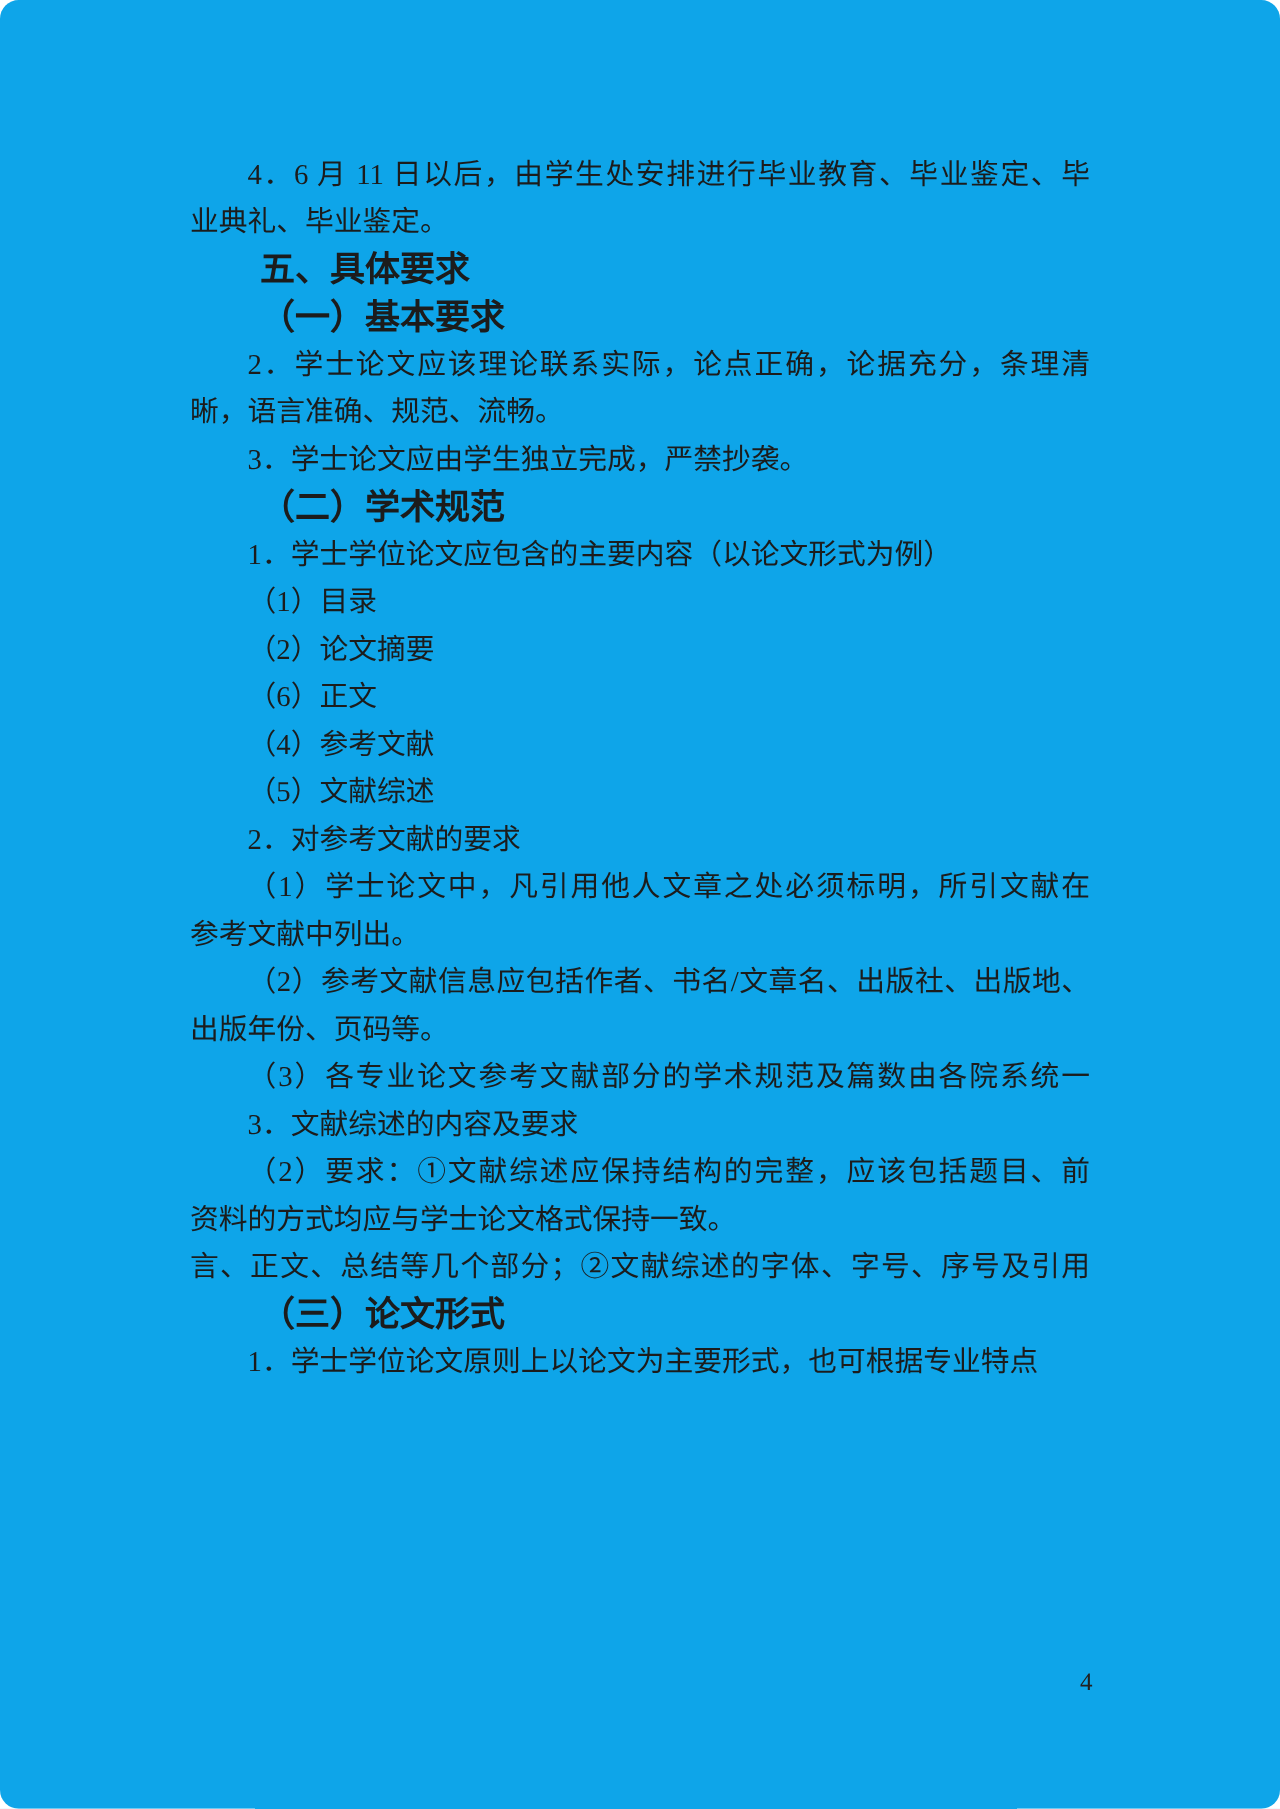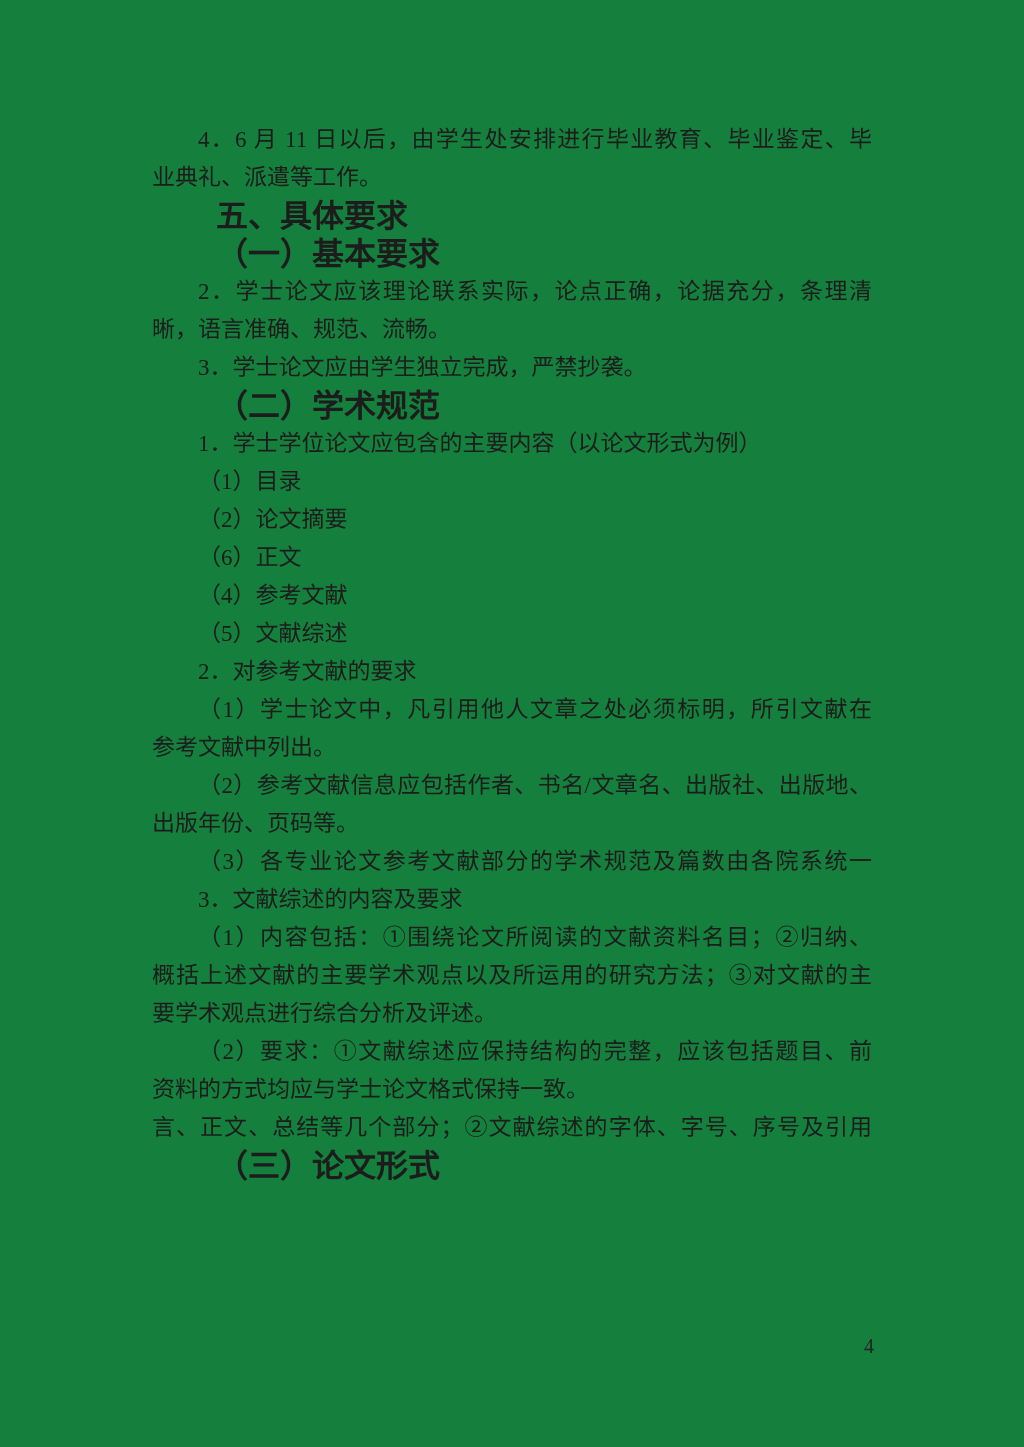--- a/index.html
+++ b/index.html
@@ -5,65 +5,66 @@
   html, body {
     margin: 0;
     padding: 0;
     background: #ffffff;
   }
   .page {
     position: relative;
     width: 1024px;
     height: 1447px;
     margin: 0 auto;
-    background: #15803d;
+    background: #0ea5e9;
     color: #1c1c1c;
     font-family: "Liberation Serif", "DejaVu Serif", serif;
     overflow: hidden;
+    border-radius: 15px;
   }
   .content {
     position: absolute;
     left: 152px;
     top: 121px;
     width: 720px;
   }
   .para { margin: 0; padding: 0; }
   .line {
     line-height: 38px;
     font-size: 23px;
     text-align: justify;
   }
   
   .line.fill { text-align-last: justify; }
   
   .line.indent { text-indent: 2em; }
   .para.heading .line {
     font-family: "Liberation Sans", "DejaVu Sans", sans-serif;
     font-weight: bold;
-    font-size: 32px;
+    font-size: 28px;
     text-indent: 2em;
     text-align: left;
   }
   .footer-page {
     position: absolute;
     top: 1334px;
     right: 150px;
     font-size: 20px;
     line-height: 24px;
     color: #222222;
   }
 </style>
 </head>
 <body>
 
 <main class="page">
   <div class="content" id="doc-body">
       <div class="para body">
         <div class="line indent fill">4．6 月 11 日以后，由学生处安排进行毕业教育、毕业鉴定、毕</div>
-        <div class="line">业典礼、派遣等工作。</div>
+        <div class="line">业典礼、毕业鉴定。</div>
       </div>
       <div class="para heading">
         <div class="line">五、具体要求</div>
       </div>
       <div class="para heading">
         <div class="line">（一）基本要求</div>
       </div>
       <div class="para body">
         <div class="line indent fill">2．学士论文应该理论联系实际，论点正确，论据充分，条理清</div>
         <div class="line">晰，语言准确、规范、流畅。</div>
@@ -103,27 +104,25 @@
         <div class="line indent fill">（2）参考文献信息应包括作者、书名/文章名、出版社、出版地、</div>
         <div class="line">出版年份、页码等。</div>
       </div>
       <div class="para body">
         <div class="line indent fill">（3）各专业论文参考文献部分的学术规范及篇数由各院系统一</div>
       </div>
       <div class="para body">
         <div class="line indent">3．文献综述的内容及要求</div>
       </div>
       <div class="para body">
-        <div class="line indent fill">（1）内容包括：①围绕论文所阅读的文献资料名目；②归纳、</div>
-        <div class="line fill">概括上述文献的主要学术观点以及所运用的研究方法；③对文献的主</div>
-        <div class="line">要学术观点进行综合分析及评述。</div>
-      </div>
-      <div class="para body">
         <div class="line indent fill">（2）要求：①文献综述应保持结构的完整，应该包括题目、前</div>
         <div class="line">资料的方式均应与学士论文格式保持一致。</div>
         <div class="line fill">言、正文、总结等几个部分；②文献综述的字体、字号、序号及引用</div>
       </div>
       <div class="para heading">
         <div class="line">（三）论文形式</div>
       </div>
+      <div class="para body">
+        <div class="line indent">1．学士学位论文原则上以论文为主要形式，也可根据专业特点</div>
+      </div>
     </div>
   <div class="footer-page">4</div>
 </main>
 
 </body></html>

